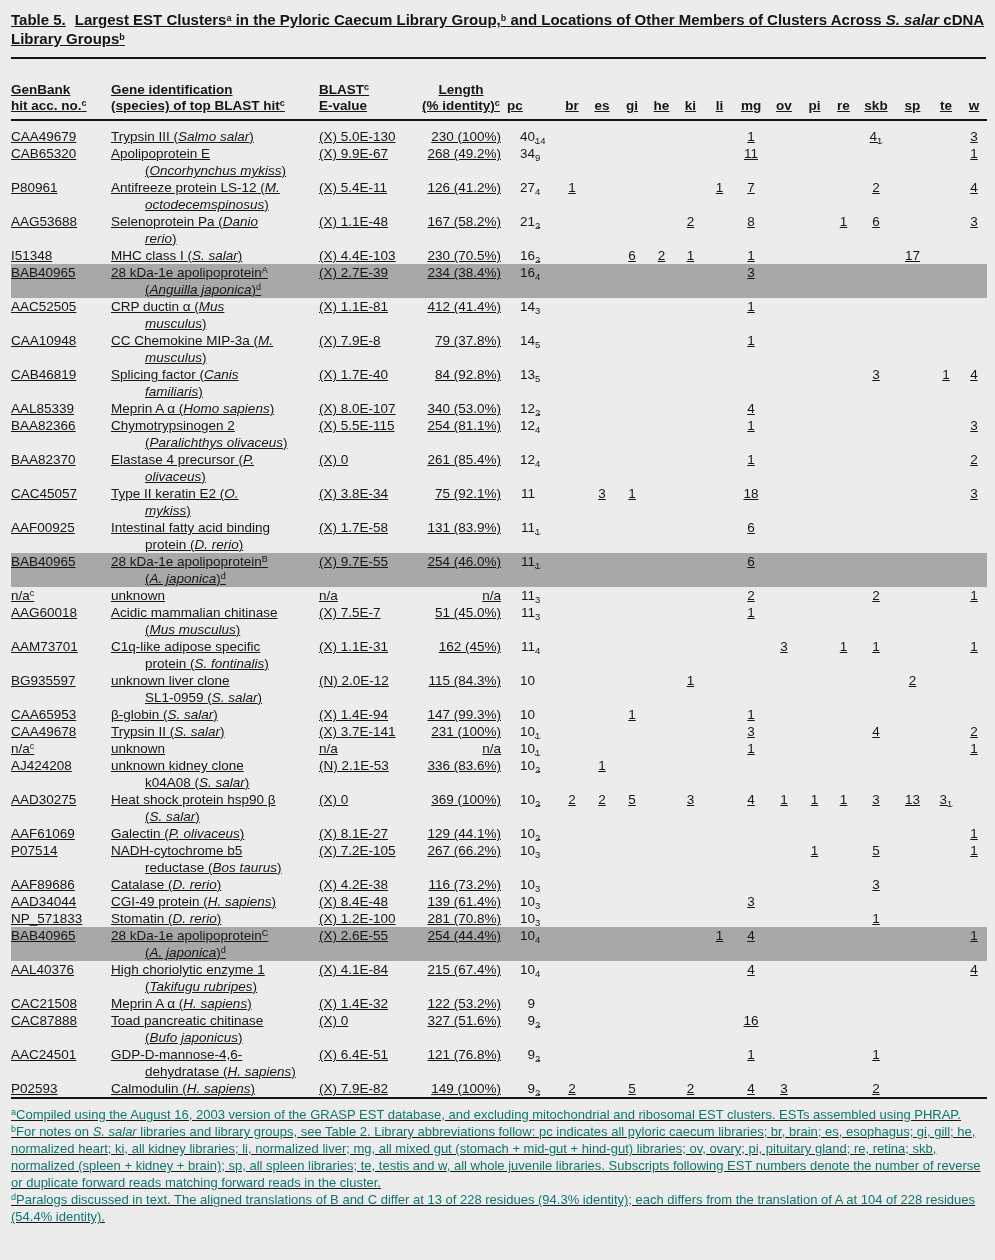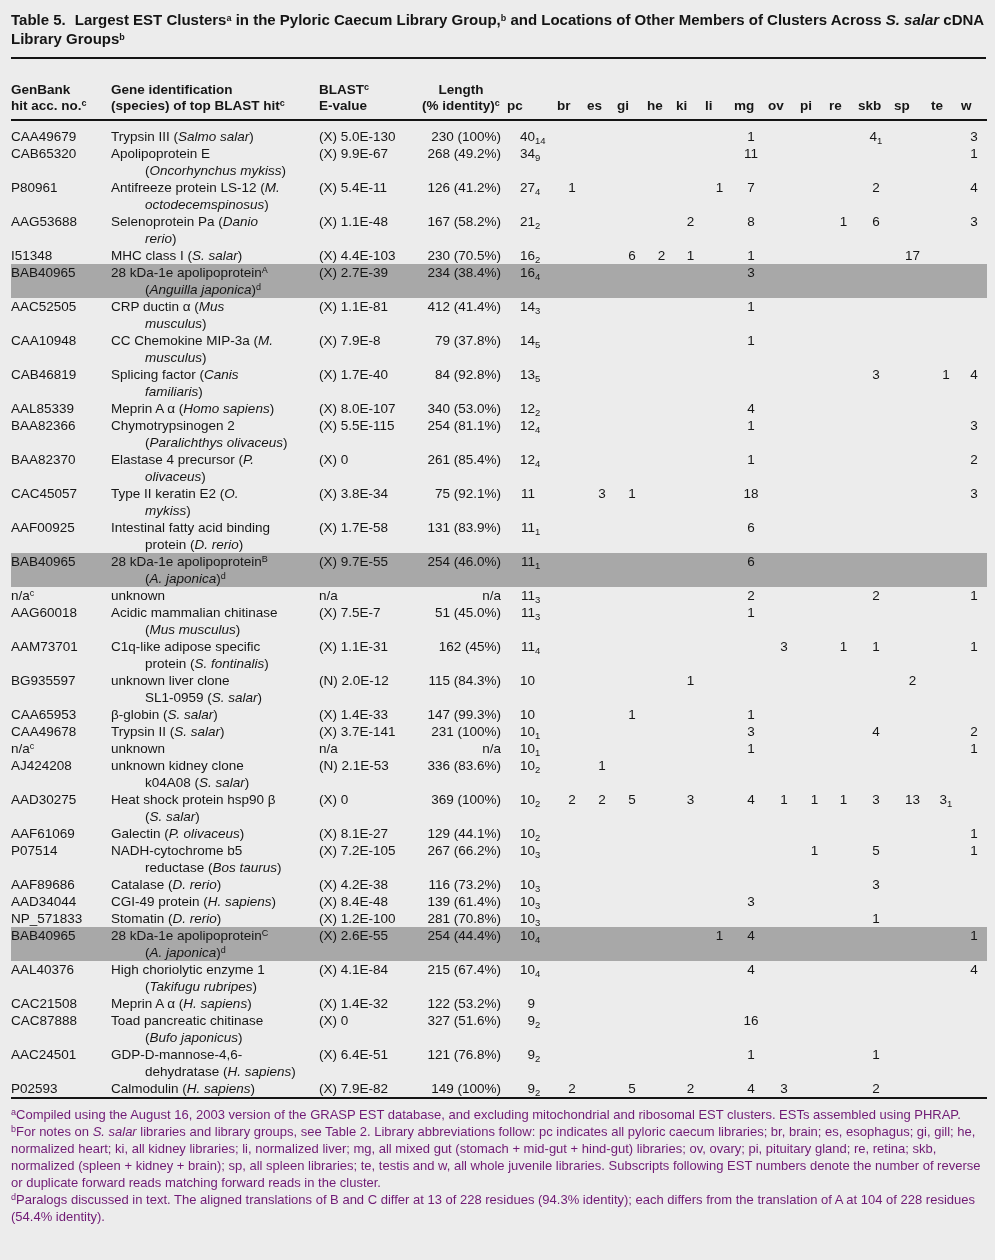--- a/index.html
+++ b/index.html
@@ -3,51 +3,51 @@
 <meta charset="utf-8">
 <style>
   html,body{margin:0;padding:0;}
   body{
     width:995px;height:1260px;
     background:#ececec;
     color:#161616;
     font-family:"Liberation Sans",sans-serif;
     -webkit-font-smoothing:antialiased;
   }
-  .page{padding:10px 9px 0 11px;}
+  .page{padding:10px 9px 0 11px;text-decoration:underline;}
   .title{font-size:15px;font-weight:bold;line-height:19px;color:#141414;}
   .title .lbl{margin-right:9px;}
   .rule-top{border:none;border-top:2.5px solid #141414;margin:9px 0 0 0;}
   table{
     border-collapse:collapse;table-layout:fixed;width:976px;
     font-size:13.5px;line-height:17px;
     border-bottom:2px solid #141414;
     margin-top:16px;
   }
   thead th{
     font-weight:bold;text-align:left;vertical-align:bottom;
     padding:7px 0 5px 0;border-bottom:2px solid #141414;
     font-size:13.5px;line-height:16px;
   }
   th.h-gene{}
   th.h-len{text-align:center;}
   th.h-pc{text-align:left;}
-  th.h-lib{}
+  th.h-lib{text-align:center;}
   td{vertical-align:top;padding:0;}
   tbody tr:first-child td{padding-top:7px;}
   .c-gene .g1,.c-gene .g2{white-space:nowrap;}
   .c-gene .g2{padding-left:34px;}
   .c-len{text-align:right;padding-right:6px;}
   .c-pc{padding-left:12px;white-space:nowrap;}
   .c-pc .pcn{display:inline-block;width:16px;text-align:right;}
   .c-lib{text-align:center;white-space:nowrap;}
   tr.hl td{background:var(--hl,#a8a8a8);}
   sup{font-size:9px;line-height:0;vertical-align:baseline;position:relative;top:-4px;}
   sub{font-size:9.5px;line-height:0;vertical-align:baseline;position:relative;top:3px;}
-  .footnotes{font-size:13px;line-height:17px;margin-top:7px;color:#701a75;width:973px;}
+  .footnotes{font-size:13px;line-height:17px;margin-top:7px;color:#0f766e;width:973px;}
   .fn{margin:0;}
   i{font-style:italic;}
 </style>
 </head>
 <body style="background: rgb(236, 236, 236);">
 
 <div class="page">
 
   <div class="title">
     <span class="lbl">Table 5.</span><span>Largest EST Clusters<sup>a</sup> in the Pyloric Caecum Library Group,<sup>b</sup> and Locations of Other Members of Clusters Across <i>S. salar</i> cDNA Library Groups<sup>b</sup></span>
@@ -563,21 +563,21 @@
           <td class="c-lib"></td>
           <td class="c-lib">2</td>
           <td class="c-lib"></td>
           <td class="c-lib"></td>
         </tr>
         <tr>
           <td class="c-acc">CAA65953</td>
           <td class="c-gene">
             <div class="g1">β-globin (<i>S. salar</i>)</div>
           </td>
-          <td class="c-ev">(X) 1.4E-33</td>
+          <td class="c-ev">(X) 1.4E-94</td>
           <td class="c-len">147 (99.3%)</td>
           <td class="c-pc"><span class="pcn">10</span></td>
           <td class="c-lib"></td>
           <td class="c-lib"></td>
           <td class="c-lib">1</td>
           <td class="c-lib"></td>
           <td class="c-lib"></td>
           <td class="c-lib"></td>
           <td class="c-lib">1</td>
           <td class="c-lib"></td>

